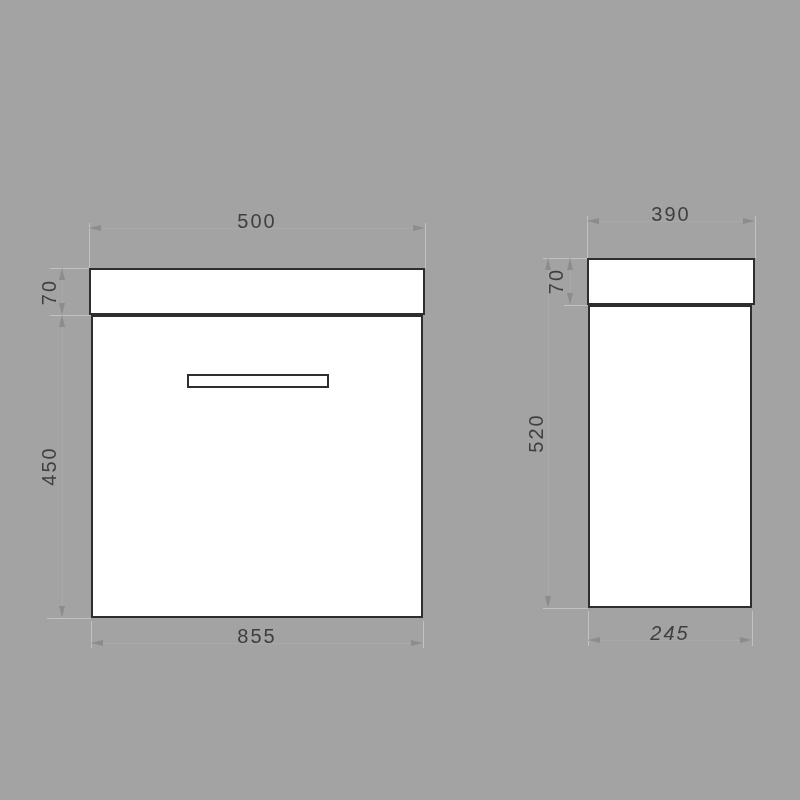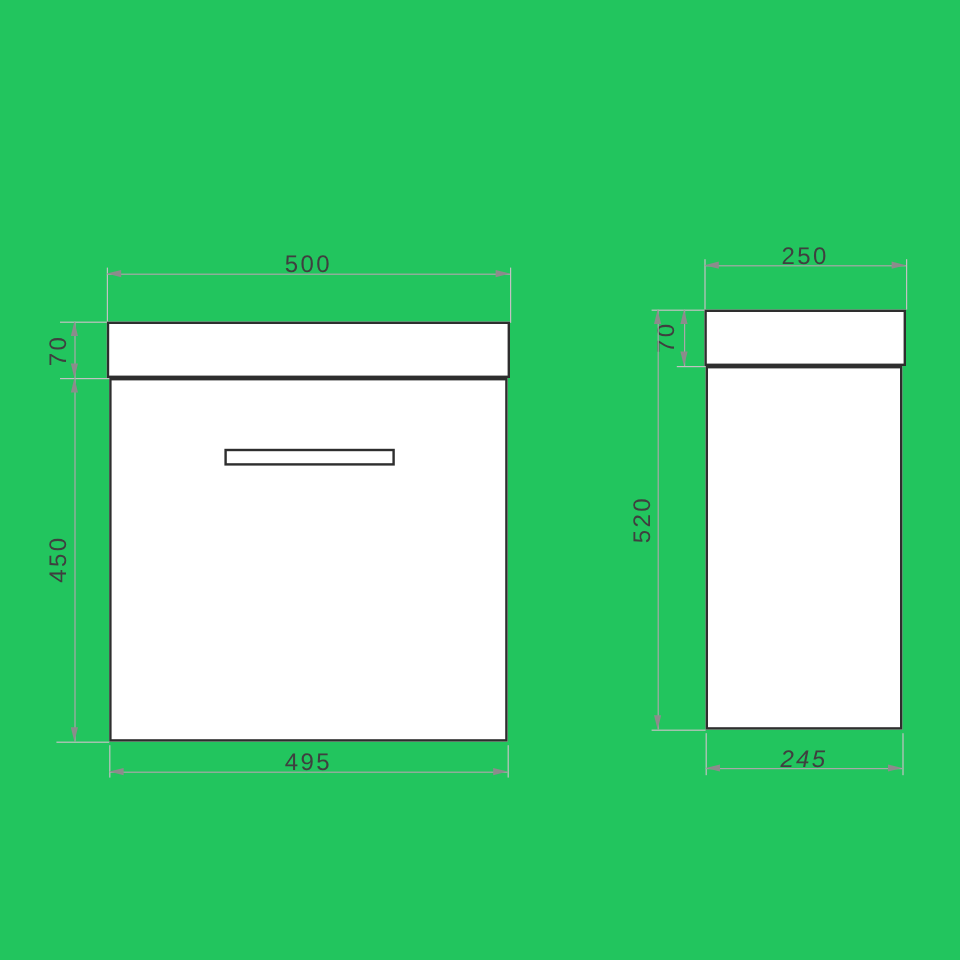--- a/index.html
+++ b/index.html
@@ -1,16 +1,16 @@
 <!DOCTYPE html>
 <html><head>
 <meta charset="utf-8">
 <style>
   html,body{margin:0;padding:0;background:#ffffff;}
-  .canvas{position:relative;width:800px;height:800px;background:#22c55e;overflow:hidden;
+  .canvas{position:relative;width:800px;height:800px;background:#a3a3a3;overflow:hidden;
           font-family:"Liberation Sans", sans-serif;}
   .group{position:absolute;inset:0;}
   .rect{position:absolute;border:2px solid #2e2e2e;background:#ffffff;box-sizing:border-box;}
   .ext{position:absolute;background:#c2c2c2;}
   .dline{position:absolute;background:#a9a9a9;}
   .dim-text{position:absolute;font-size:20px;letter-spacing:2px;color:#3f3f3f;white-space:nowrap;line-height:1;}
   .dim-text.h{transform:translate(-50%,-100%);}
   .dim-text.v{transform:translate(-50%,-50%) rotate(-90deg);}
   .arr{position:absolute;width:0;height:0;}
   .arr.l{border-top:3.5px solid transparent;border-bottom:3.5px solid transparent;border-right:12px solid #8c8c8c;}
@@ -46,31 +46,31 @@
     <div class="arr u" style="left:58.5px;top:315px;"></div>
     <div class="arr d" style="left:58.5px;top:606px;"></div>
     <div class="dim-text v" style="left:49px;top:292px;">70</div>
     <div class="dim-text v" style="left:49px;top:466px;">450</div>
 
     <div class="ext" style="left:90.5px;top:621px;width:1px;height:27px;"></div>
     <div class="ext" style="left:422.5px;top:621px;width:1px;height:27px;"></div>
     <div class="dline" style="left:91px;top:642.5px;width:332px;height:1px;"></div>
     <div class="arr l" style="left:91px;top:639.5px;"></div>
     <div class="arr r" style="left:411px;top:639.5px;"></div>
-    <div class="dim-text h" style="left:257px;top:646px;">495</div>
+    <div class="dim-text h" style="left:257px;top:646px;">855</div>
   </div>
 
   <div class="group">
 
     <div class="ext" style="left:586.5px;top:216px;width:1px;height:42px;"></div>
     <div class="ext" style="left:754.5px;top:216px;width:1px;height:42px;"></div>
     <div class="dline" style="left:587px;top:220.5px;width:168px;height:1px;"></div>
     <div class="arr l" style="left:587px;top:217.5px;"></div>
     <div class="arr r" style="left:743px;top:217.5px;"></div>
-    <div class="dim-text h" style="left:671px;top:224px;">250</div>
+    <div class="dim-text h" style="left:671px;top:224px;">390</div>
 
     <div class="rect" style="left:587px;top:258px;width:168px;height:47px;"></div>
     <div class="rect" style="left:588px;top:305px;width:164px;height:303px;"></div>
 
     <div class="ext" style="left:543px;top:257.5px;width:44px;height:1px;"></div>
     <div class="ext" style="left:564px;top:304.5px;width:24px;height:1px;"></div>
     <div class="dline" style="left:569.5px;top:258px;width:1px;height:47px;"></div>
     <div class="arr u" style="left:566.5px;top:258px;"></div>
     <div class="arr d" style="left:566.5px;top:293px;"></div>
     <div class="dim-text v" style="left:556px;top:281px;">70</div>

